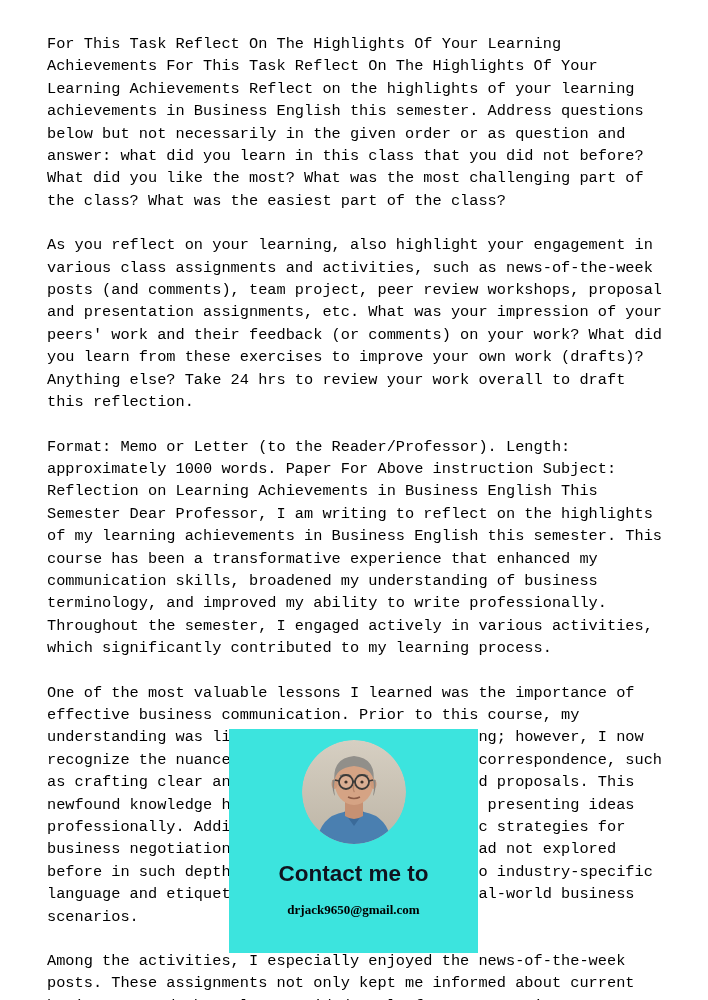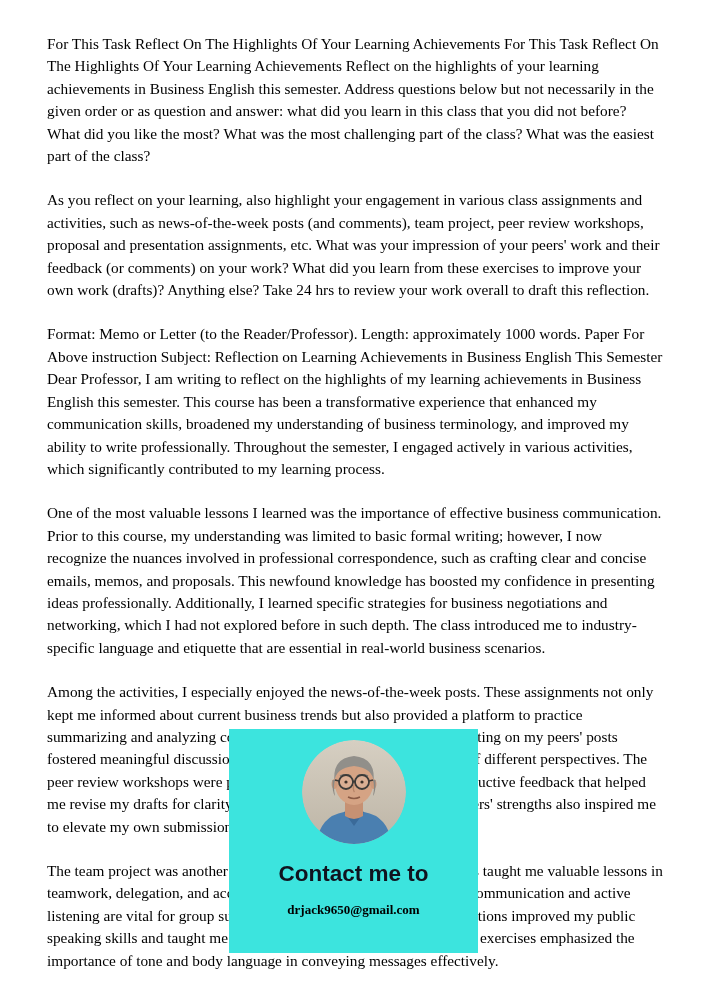--- a/index.html
+++ b/index.html
@@ -19,21 +19,21 @@
   .content {
     position: absolute;
     top: 33px;
     left: 47px;
     width: 616px;
     color: #000000;
     font-size: 15.3px;
     line-height: 22.4px;
     text-align: left;
   }
-  .content p { margin: 0 0 22px 0; }
+  .content p { margin: 0 0 22px 0; font-family: Liberation Mono, monospace; }
 
   .promo-overlay {
     position: absolute;
     left: 229px;
     top: 729px;
     width: 249px;
     height: 224px;
     background: #3ce4de;
     display: flex;
     flex-direction: column;

